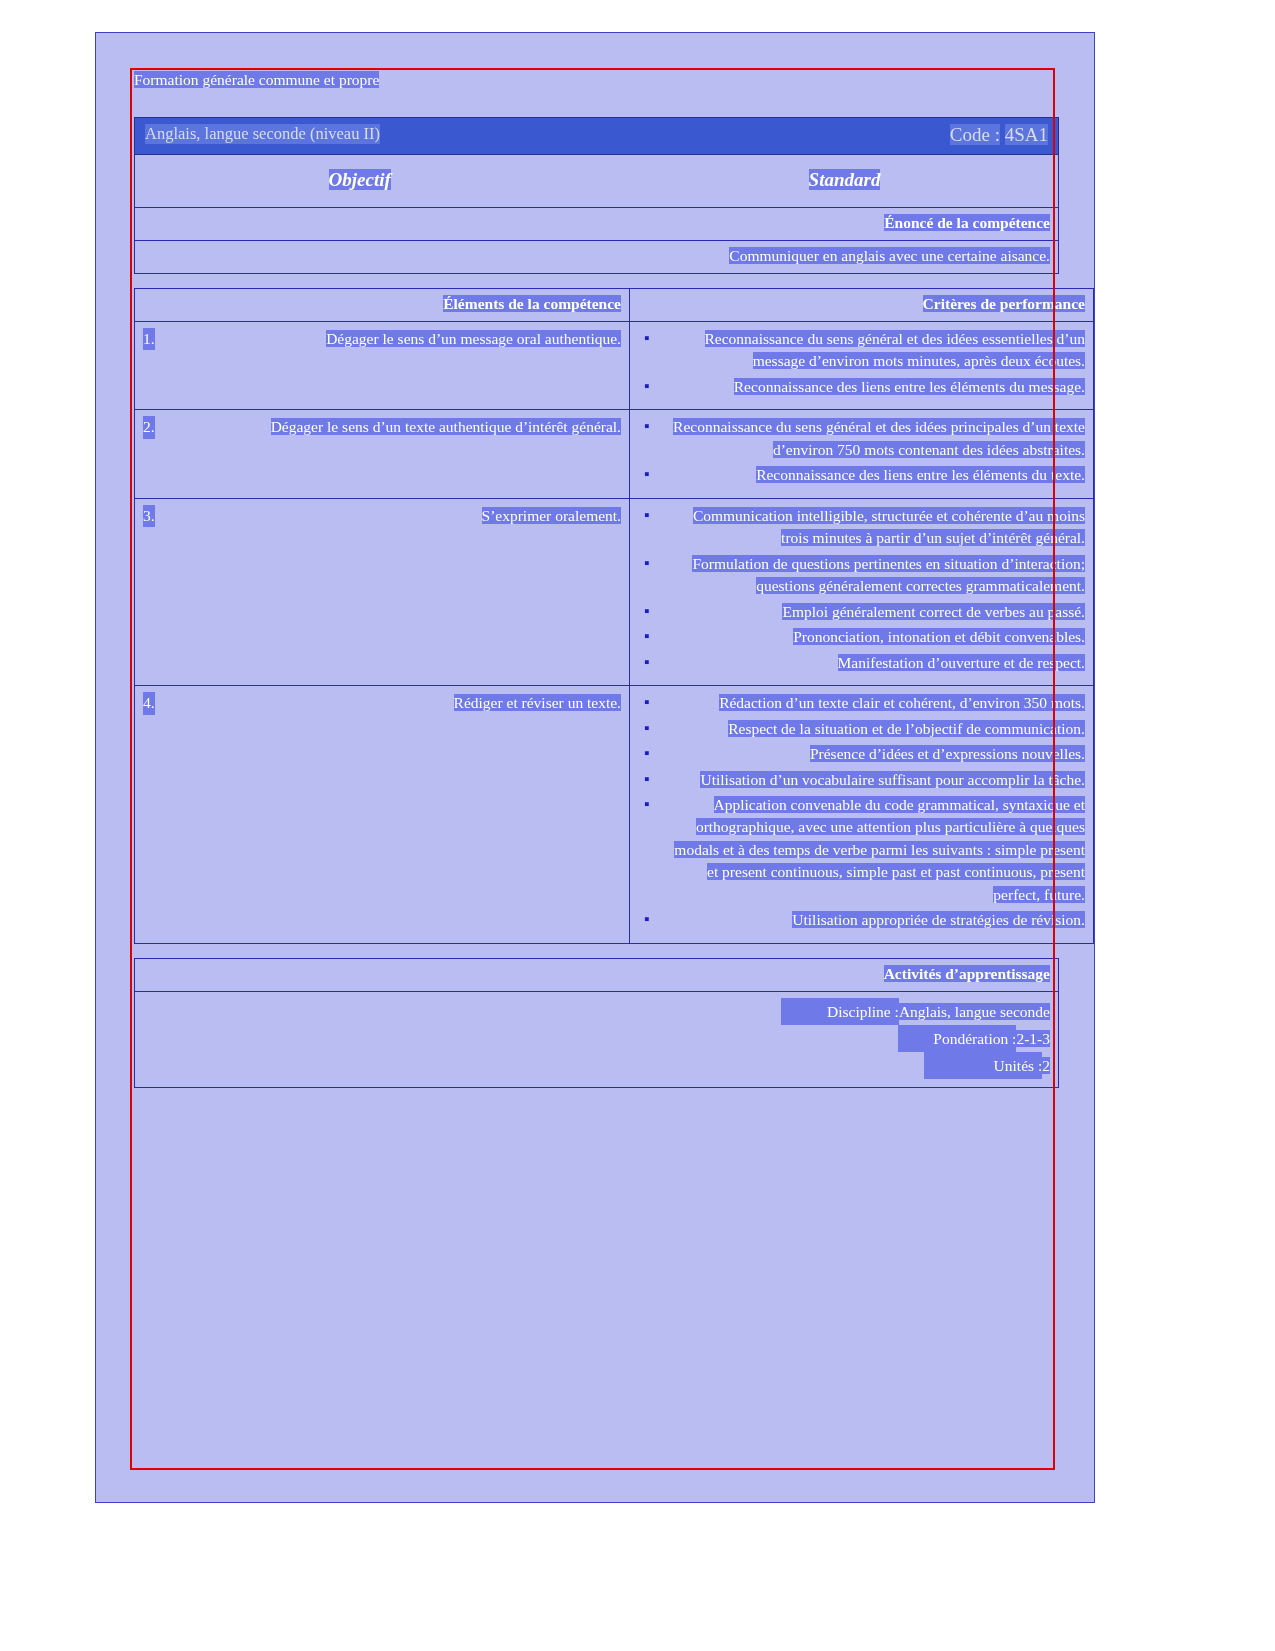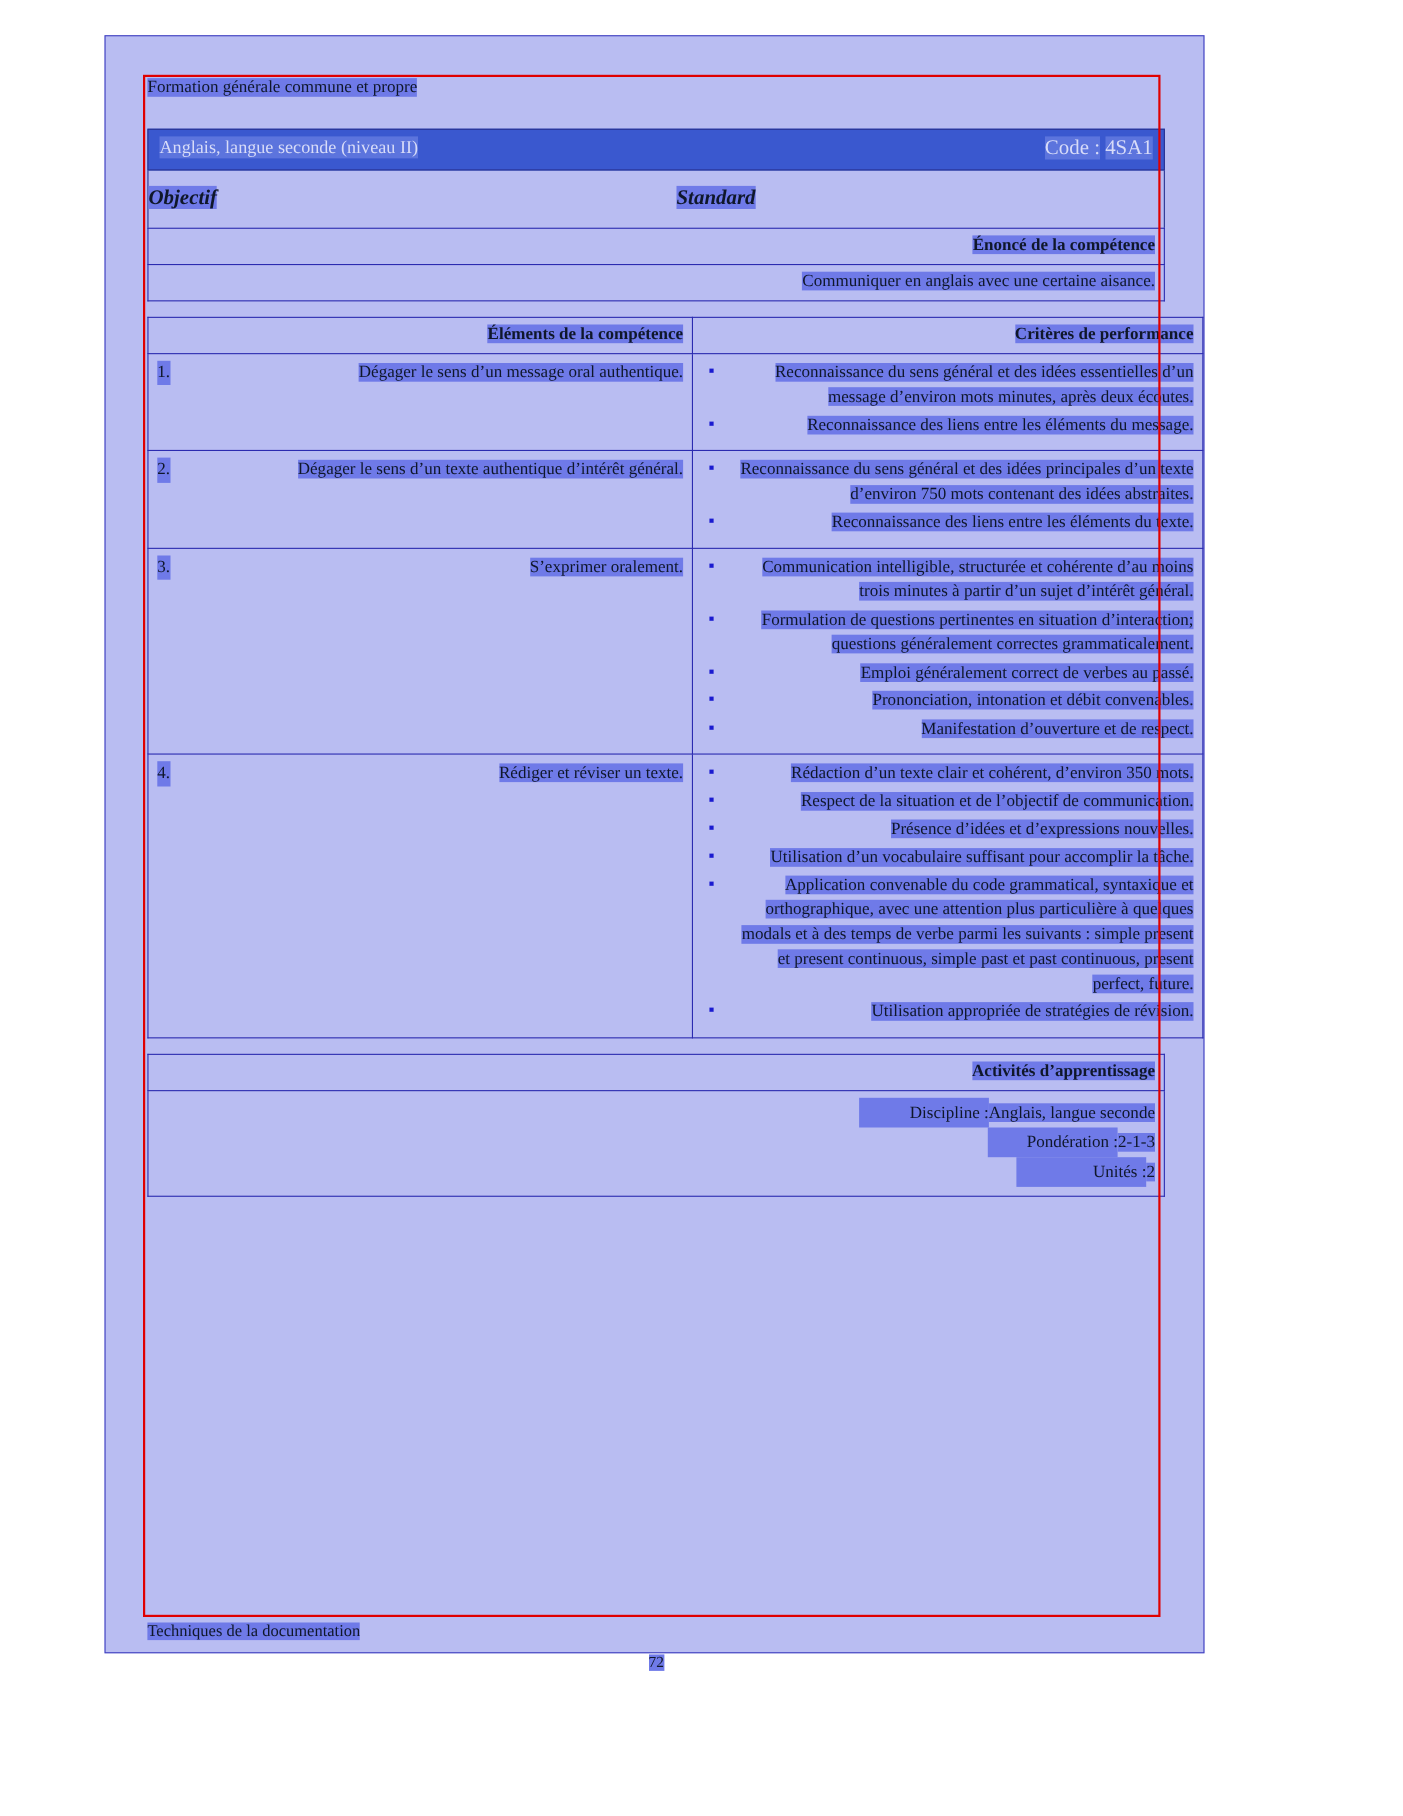--- a/index.html
+++ b/index.html
@@ -37,21 +37,21 @@
     z-index: 50;
   }
   .content {
     position: absolute;
     left: 38px;
     top: 38px;
     width: 925px;
   }
   .hl {
     background: #6f7ae8;
-    color: #0f172a;
+    color: #ffffff;
     box-decoration-break: clone;
     -webkit-box-decoration-break: clone;
   }
   .header-line {
     font-size: 15.5px;
     color: #1a1ad0;
     margin-bottom: 28px;
   }
   
   .title-bar {
@@ -66,26 +66,27 @@
   }
   .title-bar .code {
     font-size: 19px;
   }
   .title-bar .hl2 {
     background: #5c74dd;
   }
   .obj-std {
     border-left: 1px solid #27308f;
     border-right: 1px solid #27308f;
-    padding: 14px 10px 16px 0;
+    padding: 14px 10px 16px 26px;
     display: flex;
     font-style: italic;
     font-weight: bold;
     font-size: 19px;
     color: #1a1ad0;
+    justify-content: center;
   }
   .obj-std .objectif { width: 480px; }
   table.blk {
     width: 100%;
     border-collapse: collapse;
     table-layout: fixed;
   }
   table.blk td, table.blk th {
     border: 1px solid #2b2bb0;
     vertical-align: top;
@@ -297,21 +298,15 @@
           <div class="disc-line">
             <span class="lbl hl">Unités :</span><span class="hl">2</span>
           </div>
         </td>
       </tr>
     </tbody>
       </table>
 
   </div>
 
-  <div class="footer">
-    <span class="hl">Techniques de la documentation</span>
-    <div class="page-num">
-      <span class="hl">72</span>
-    </div>
-  </div>
 </div>
 
 <div class="crop-rect"></div>
 
 </body></html>

